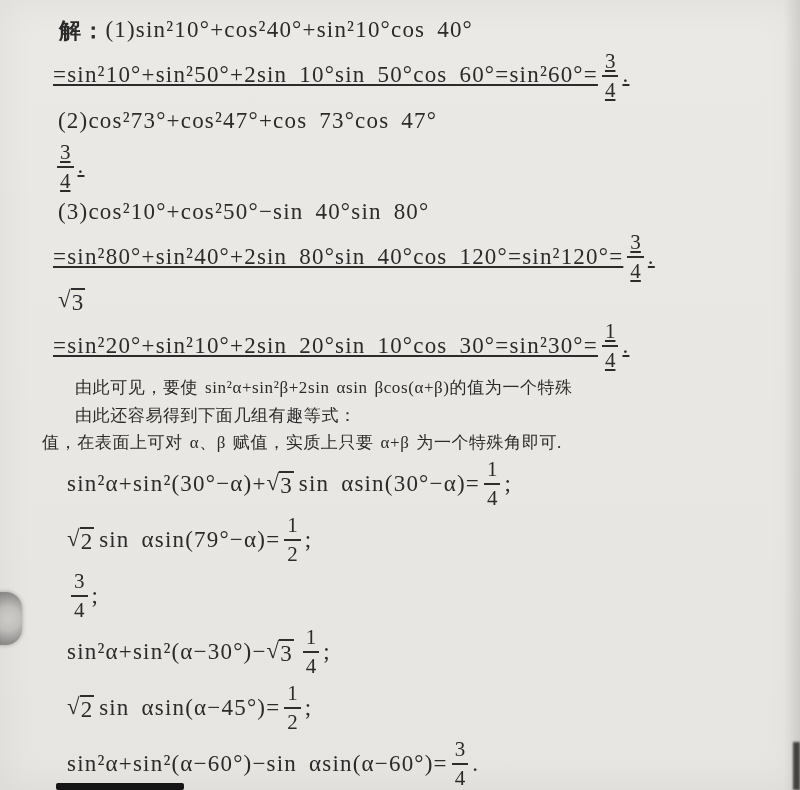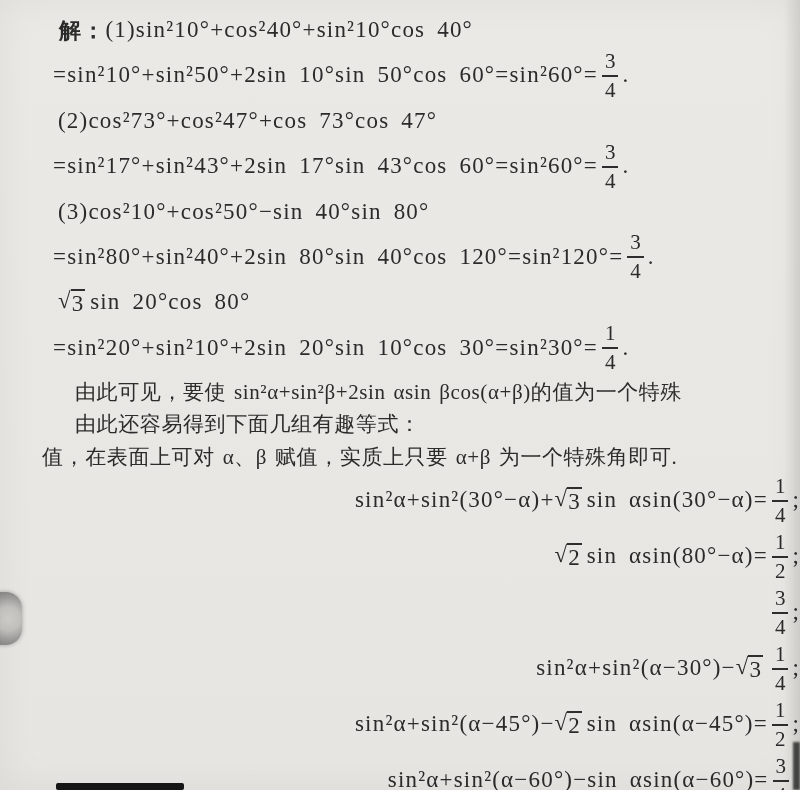--- a/index.html
+++ b/index.html
@@ -10,25 +10,25 @@
     color:#2b2b2b;
   }
   #page-content{position:absolute;inset:0;padding:16px 0 0 45px;}
   .line{
     display:flex;align-items:center;margin-bottom:6px;
     font-size:23px;letter-spacing:1.2px;word-spacing:5px;white-space:pre;
     line-height:1.25;
   }
   .line.sol{margin-left:14px;}
   .line.item{margin-left:13px;}
-  .line.eq-result{margin-left:8px;}
-  .line.para{font-size:21px;letter-spacing:0.6px;word-spacing:2px;}
+  .line.eq-result{margin-left:8px;text-decoration:underline;}
+  .line.para{font-size:17px;letter-spacing:0.6px;word-spacing:2px;}
   .line.indent{margin-left:30px;}
   .line.flush{margin-left:-3px;}
-  .line.identity{margin-left:22px;justify-content:flex-end;}
+  .line.identity{margin-left:22px;}
   .bold{font-family:"Liberation Sans","DejaVu Sans",sans-serif;font-weight:700;font-size:22px;}
   .frac{
     display:inline-flex;flex-direction:column;align-items:center;
     line-height:1;font-size:21px;margin:0 4px;letter-spacing:0;word-spacing:0;
   }
   .frac .num{padding:0 3px 3px;}
   .frac .den{border-top:2px solid #2e2e2e;padding:3px 3px 0;}
   .sqrt{display:inline-flex;align-items:flex-start;margin-right:5px;letter-spacing:0;}
   .sqrt .rad{line-height:1.05;}
   .sqrt .ol{border-top:2px solid #2e2e2e;line-height:1.05;padding:1px 2px 0 1px;}
@@ -44,33 +44,33 @@
     background:linear-gradient(to right,rgba(0,0,0,0),rgba(0,0,0,0.09));pointer-events:none;}
   #vignette{position:absolute;inset:0;box-shadow:inset 0 0 40px rgba(0,0,0,0.05);pointer-events:none;}
 </style>
 </head>
 <body>
 
 <div id="page-content">
     <div class="line sol"><span class="bold">解：</span><span>(1)sin²10°+cos²40°+sin²10°cos 40°</span></div>
     <div class="line eq-result"><span>=sin²10°+sin²50°+2sin 10°sin 50°cos 60°=sin²60°=</span><span class="frac"><span class="num">3</span><span class="den">4</span></span><span>.</span></div>
     <div class="line item"><span>(2)cos²73°+cos²47°+cos 73°cos 47°</span></div>
-    <div class="line eq-result"><span>=sin²17°+sin²43°+2sin 17°sin 43°cos 60°=sin²60°=</span><span class="frac"><span class="num">3</span><span class="den">4</span></span><span>.</span></div>
+    <div class="line eq-result"><span class="frac"><span class="num">3</span><span class="den">4</span></span><span>.</span></div>
     <div class="line item"><span>(3)cos²10°+cos²50°−sin 40°sin 80°</span></div>
     <div class="line eq-result"><span>=sin²80°+sin²40°+2sin 80°sin 40°cos 120°=sin²120°=</span><span class="frac"><span class="num">3</span><span class="den">4</span></span><span>.</span></div>
-    <div class="line item"><span class="sqrt"><span class="rad">√</span><span class="ol">3</span></span><span>sin 20°cos 80°</span></div>
+    <div class="line item"><span class="sqrt"><span class="rad">√</span><span class="ol">3</span></span></div>
     <div class="line eq-result"><span>=sin²20°+sin²10°+2sin 20°sin 10°cos 30°=sin²30°=</span><span class="frac"><span class="num">1</span><span class="den">4</span></span><span>.</span></div>
     <div class="line para indent"><span>由此可见，要使 sin²α+sin²β+2sin αsin βcos(α+β)的值为一个特殊</span></div>
     <div class="line para indent"><span>由此还容易得到下面几组有趣等式：</span></div>
     <div class="line para flush"><span>值，在表面上可对 α、β 赋值，实质上只要 α+β 为一个特殊角即可.</span></div>
     <div class="line identity"><span>sin²α+sin²(30°−α)+</span><span class="sqrt"><span class="rad">√</span><span class="ol">3</span></span><span>sin αsin(30°−α)=</span><span class="frac"><span class="num">1</span><span class="den">4</span></span><span>;</span></div>
-    <div class="line identity"><span class="sqrt"><span class="rad">√</span><span class="ol">2</span></span><span>sin αsin(80°−α)=</span><span class="frac"><span class="num">1</span><span class="den">2</span></span><span>;</span></div>
+    <div class="line identity"><span class="sqrt"><span class="rad">√</span><span class="ol">2</span></span><span>sin αsin(79°−α)=</span><span class="frac"><span class="num">1</span><span class="den">2</span></span><span>;</span></div>
     <div class="line identity"><span class="frac"><span class="num">3</span><span class="den">4</span></span><span>;</span></div>
     <div class="line identity"><span>sin²α+sin²(α−30°)−</span><span class="sqrt"><span class="rad">√</span><span class="ol">3</span></span><span class="frac"><span class="num">1</span><span class="den">4</span></span><span>;</span></div>
-    <div class="line identity"><span>sin²α+sin²(α−45°)−</span><span class="sqrt"><span class="rad">√</span><span class="ol">2</span></span><span>sin αsin(α−45°)=</span><span class="frac"><span class="num">1</span><span class="den">2</span></span><span>;</span></div>
+    <div class="line identity"><span class="sqrt"><span class="rad">√</span><span class="ol">2</span></span><span>sin αsin(α−45°)=</span><span class="frac"><span class="num">1</span><span class="den">2</span></span><span>;</span></div>
     <div class="line identity"><span>sin²α+sin²(α−60°)−sin αsin(α−60°)=</span><span class="frac"><span class="num">3</span><span class="den">4</span></span><span>.</span></div>
   </div>
 
 <div id="binder-mark"></div>
 <div id="ink-bar"></div>
 <div id="corner-streak"></div>
 <div id="edge-shade"></div>
 <div id="vignette"></div>
 
 </body></html>

